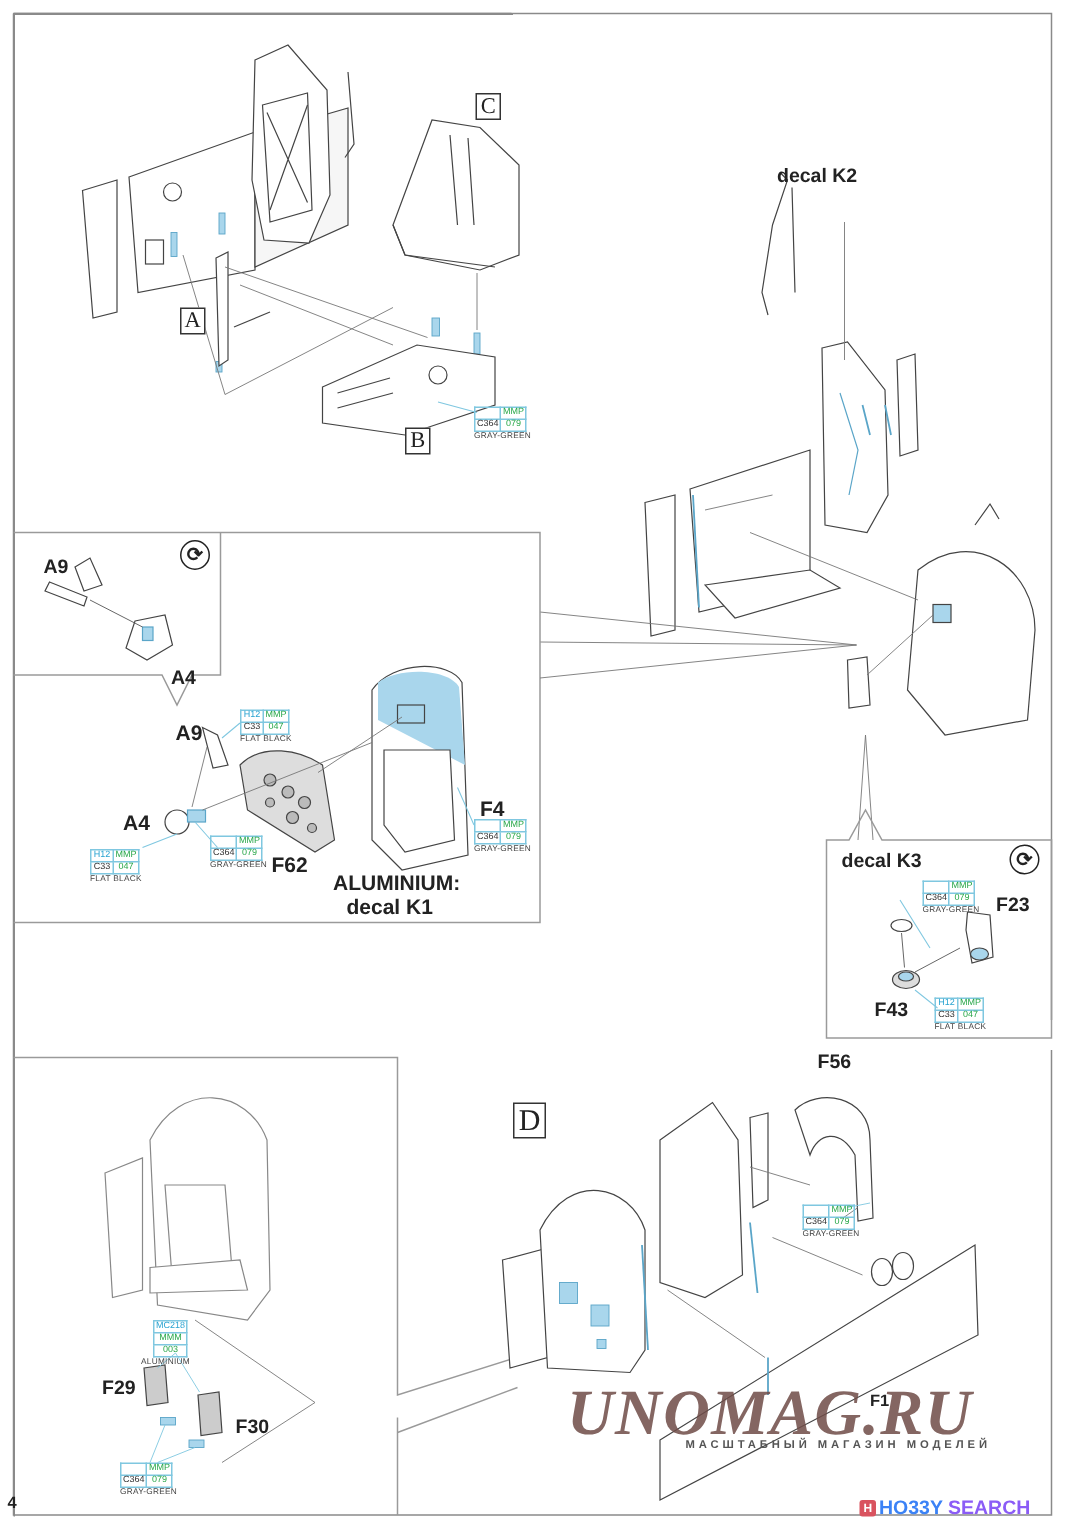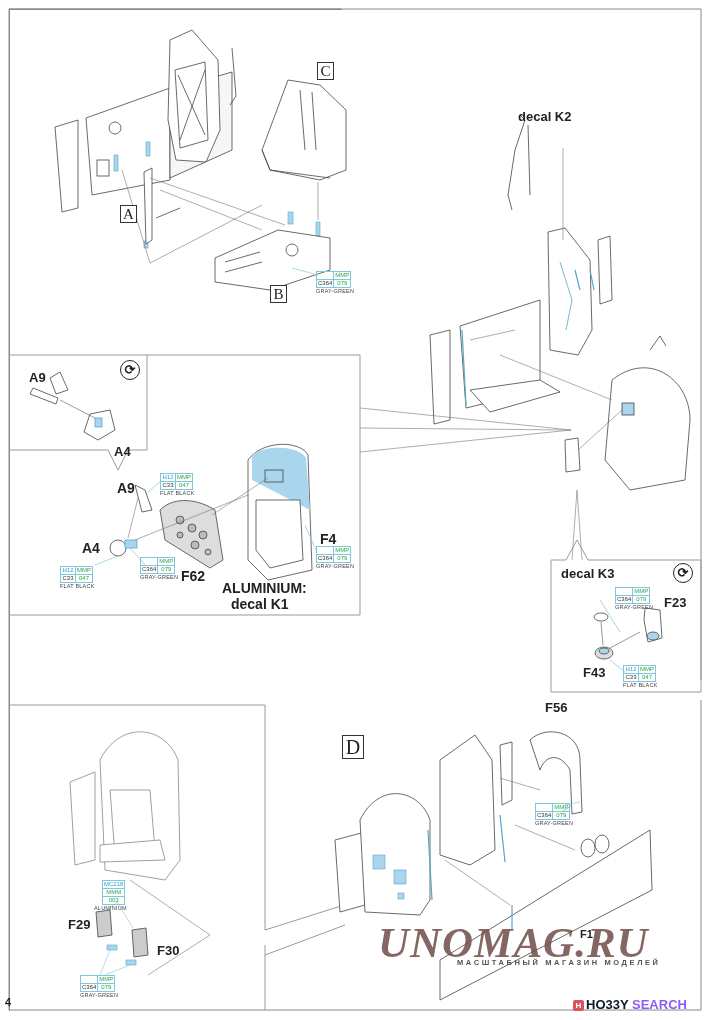--- a/index.html
+++ b/index.html
@@ -21,21 +21,21 @@
     .chip .name { font-size: 5.5px; color: #444; text-align: center; letter-spacing: 0.2px; }
     .rot { position: absolute; width: 18px; height: 18px; border: 1.5px solid #222; border-radius: 50%;
            font-size: 13px; line-height: 18px; text-align: center; font-weight: bold; }
     .page-num { position: absolute; left: 5px; top: 996px; font-weight: bold; font-size: 11px; }
     .wm { position: absolute; left: 378px; top: 918px; font-family: "Liberation Serif", serif; font-weight: bold;
           font-size: 43px; color: rgba(110,75,70,0.85); letter-spacing: 1px; font-style: italic; }
     .wm-sub { position: absolute; left: 457px; top: 958px; font-size: 7.5px; letter-spacing: 2.6px; color: #555; font-weight: bold; }
     .hs { position: absolute; left: 573px; top: 997px; font-weight: bold; font-size: 13px; }
     .hs .badge { display: inline-block; width: 11px; height: 11px; background: #d9535f; color: #fff; font-size: 8px;
                  line-height: 11px; text-align: center; border-radius: 2px; margin-right: 2px; vertical-align: 1px; }
-    .hs .a { color: #0f172a; }
+    .hs .a { color: #3b82f6; }
     .hs .b { color: #8b5cf6; }
   </style>
 </head>
 <body>
 
 <div class="frame" style="left:9px;top:9px;width:332px;height:1001px;border-right:none;border-bottom:none;"></div>
 <div class="frame" style="left:9px;top:9px;width:331px;height:0;border-bottom:none;"></div>
 
 <svg class="art" width="711" height="1020" viewBox="0 0 711 1020">
 

